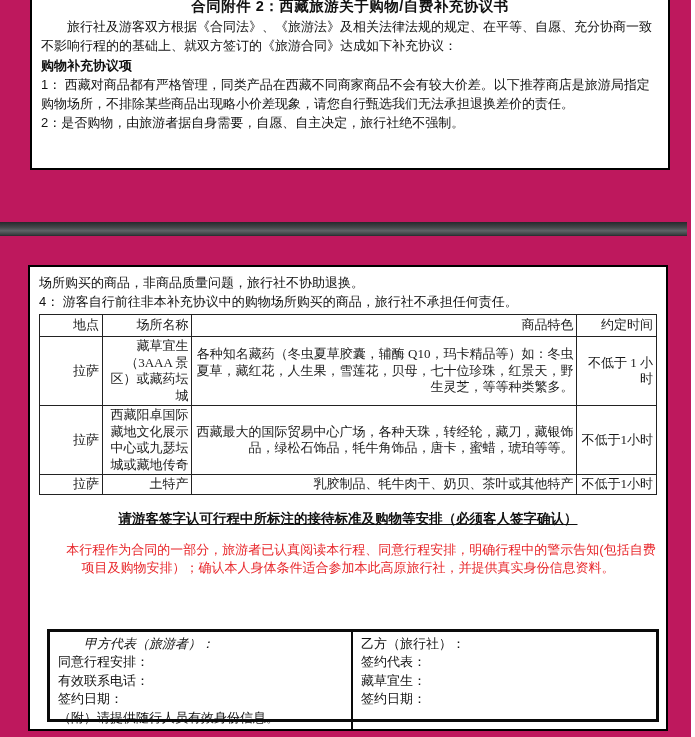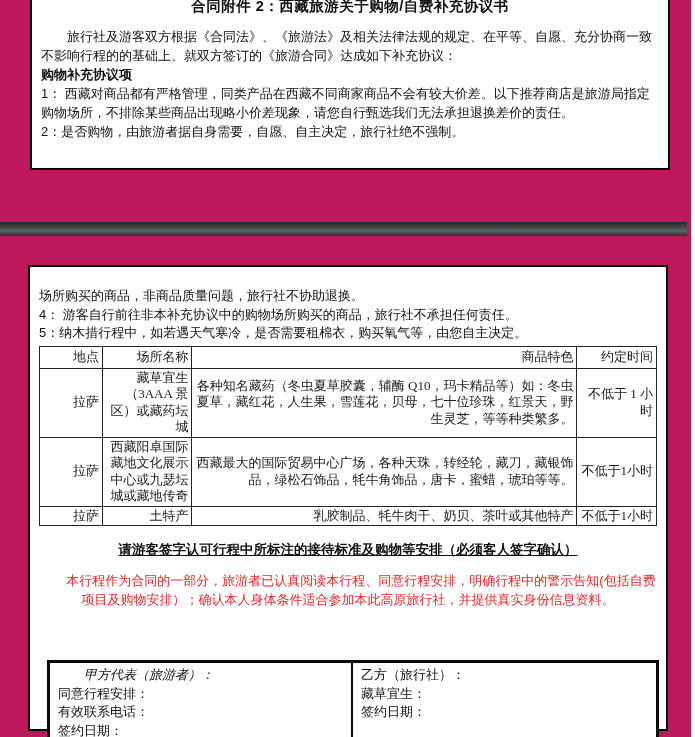--- a/index.html
+++ b/index.html
@@ -15,32 +15,32 @@
     box-sizing:border-box;
     border:2px solid #000;border-top:none;
     background:#fff;
     padding:8px 9px 0 9px;
   }
   .doc-title{
     font-size:14.5px;font-weight:700;text-align:center;line-height:20px;
     letter-spacing:.5px;
   }
   .para{font-size:13px;line-height:19px;margin:0;}
-  .intro{margin-top:11px;text-indent:2em;}
+  .intro{margin-top:2px;text-indent:2em;font-family:Liberation Mono, monospace;}
   .sec-head{font-weight:700;font-size:13px;line-height:19px;margin:0;}
   
   .page-sep{
     position:absolute;left:0;top:222px;width:687px;height:14px;
     background:linear-gradient(180deg,#26292c 0%,#43474a 38%,#5e6266 62%,#3e4245 88%,#26292c 100%);
   }
   
   .page2{
     position:absolute;left:28px;top:265px;width:640px;height:466px;
     box-sizing:border-box;border:2px solid #000;background:#fff;
-    padding:20px 9px 0 9px;
+    padding:7px 9px 0 9px;
   }
   .page2 .para{line-height:18.5px;}
   
   table.shop{
     width:100%;border-collapse:collapse;margin-top:3px;
     font-family:"Liberation Serif","DejaVu Serif",serif;
     font-size:13px;color:#1a1a1a;
   }
   table.shop th,table.shop td{
     border:1px solid #222;text-align:right;vertical-align:middle;
@@ -77,21 +77,20 @@
     <p class="sec-head">购物补充协议项</p>
     <p class="para">1： 西藏对商品都有严格管理，同类产品在西藏不同商家商品不会有较大价差。以下推荐商店是旅游局指定购物场所，不排除某些商品出现略小价差现象，请您自行甄选我们无法承担退换差价的责任。</p>
     <p class="para">2：是否购物，由旅游者据自身需要，自愿、自主决定，旅行社绝不强制。</p>
   </div>
 
   <div class="page-sep"></div>
 
   <div class="page2">
     <p class="para">场所购买的商品，非商品质量问题，旅行社不协助退换。</p>
     <p class="para">4： 游客自行前往非本补充协议中的购物场所购买的商品，旅行社不承担任何责任。</p>
-    <p class="para">5：纳木措行程中，如若遇天气寒冷，是否需要租棉衣，购买氧气等，由您自主决定。</p>
 
     <table class="shop">
       <colgroup>
         <col style="width:10.2%">
           <col style="width:14.5%">
           <col style="width:62.4%">
           <col style="width:12.9%">
       </colgroup>
       <thead>
         <tr>
@@ -130,19 +129,20 @@
     <div class="sig-table">
       <div class="sig-cell left">
         <div class="sig-line indent">甲方代表（旅游者）：</div>
         <div class="sig-line">同意行程安排：</div>
         <div class="sig-line">有效联系电话：</div>
         <div class="sig-line">签约日期：</div>
         <div class="sig-line">（附）请提供随行人员有效身份信息。</div>
       </div>
       <div class="sig-cell">
         <div class="sig-line">乙方（旅行社）：</div>
+        <div class="sig-line">签约代表：</div>
         <div class="sig-line">藏草宜生：</div>
         <div class="sig-line">签约日期：</div>
       </div>
     </div>
   </div>
 
 </div>
 
 </body></html>

